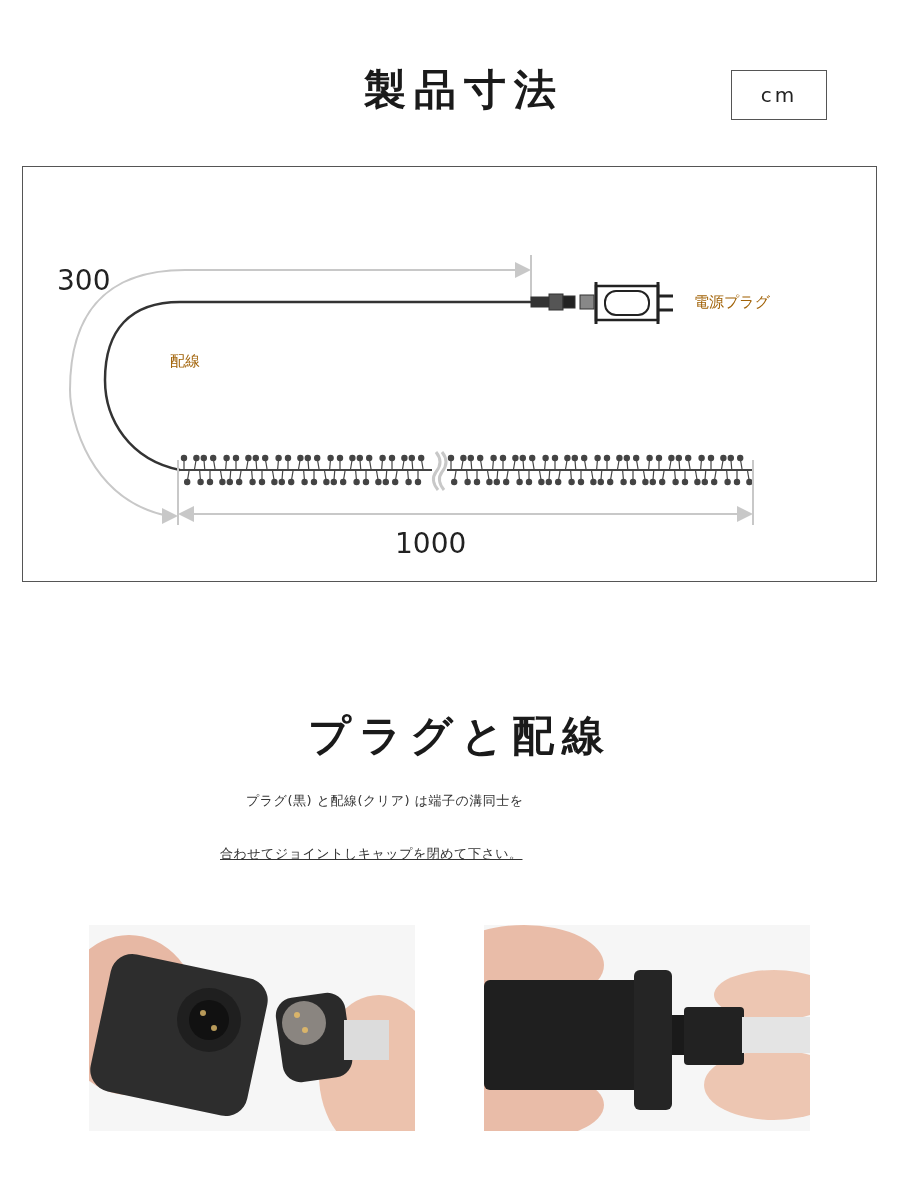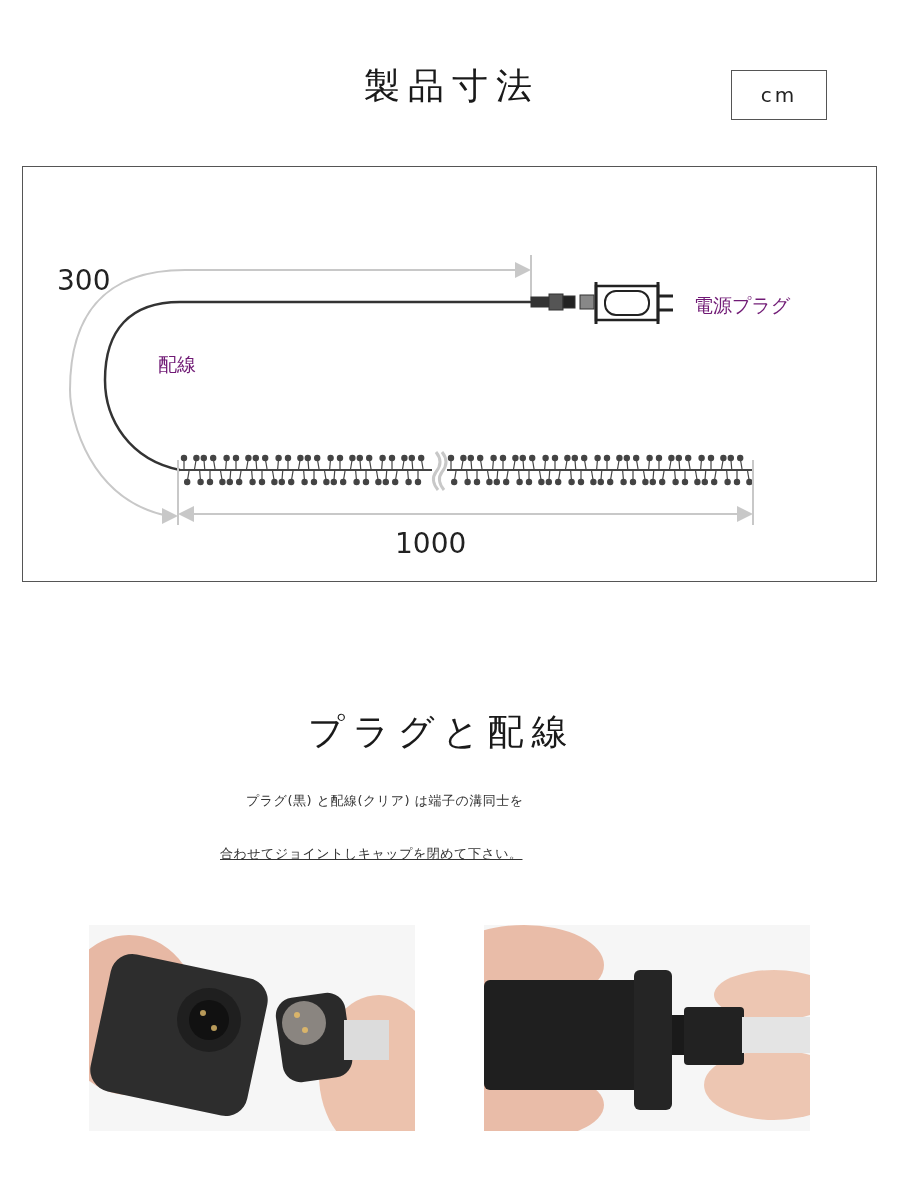--- a/index.html
+++ b/index.html
@@ -1,25 +1,25 @@
 <!DOCTYPE html>
 <html><head>
   <meta charset="utf-8">
   <style>
     html, body { margin: 0; padding: 0; background: #ffffff; }
     body { width: 900px; height: 1200px; position: relative; overflow: hidden;
            font-family: "DejaVu Sans", sans-serif; color: #222; }
     .abs { position: absolute; }
-    .title { font-size: 36px; letter-spacing: 8px; font-weight: 400; color: #1a1a1a; white-space: nowrap; }
+    .title { font-size: 42px; letter-spacing: 8px; font-weight: 700; color: #1a1a1a; white-space: nowrap; }
     .unit-box { left: 731px; top: 70px; width: 96px; height: 50px; border: 1px solid #555;
                 box-sizing: border-box; display: flex; align-items: center; justify-content: center;
                 font-size: 20px; letter-spacing: 3px; color: #222; }
     .frame { left: 22px; top: 166px; width: 855px; height: 416px; border: 1.5px solid #555; box-sizing: border-box; }
     .lbl { font-size: 28px; color: #222; white-space: nowrap; }
-    .lbl-sm { font-size: 19px; color: #701a75; white-space: nowrap; }
+    .lbl-sm { font-size: 15px; color: #a16207; white-space: nowrap; }
     .body-text { font-size: 13px; color: #333; white-space: nowrap; letter-spacing: 0.5px; }
     .photo { overflow: hidden; }
   </style>
 </head>
 <body>
 
 <div class="abs title" style="left:364px; top:62px;">製品寸法</div>
 <div class="abs unit-box">
   <span>cm</span>
 </div>
@@ -277,21 +277,21 @@
   <g stroke="#c8c8c8" stroke-width="2">
     <line x1="178" y1="460" x2="178" y2="525"></line>
     <line x1="753" y1="460" x2="753" y2="525"></line>
     <line x1="190" y1="514" x2="740" y2="514"></line>
   </g>
   <polygon points="194,506 178,514 194,522" fill="#c8c8c8"></polygon>
   <polygon points="737,506 753,514 737,522" fill="#c8c8c8"></polygon>
 </svg>
 
 <div class="abs lbl" style="left:57px; top:264px;">300</div>
-<div class="abs lbl-sm" style="left:158px; top:352px;">配線</div>
+<div class="abs lbl-sm" style="left:170px; top:352px;">配線</div>
 <div class="abs lbl-sm" style="left:694px; top:293px;">電源プラグ</div>
 <div class="abs lbl" style="left:395px; top:527px;">1000</div>
 
 <div class="abs title" style="left:308px; top:708px;">プラグと配線</div>
 <div class="abs body-text" style="left:246px; top:792px;">プラグ(黒) と配線(クリア) は端子の溝同士を</div>
 <div class="abs body-text" style="left:220px; top:845px;text-decoration:underline;">合わせてジョイントしキャップを閉めて下さい。</div>
 
 <div class="abs photo" style="left:89px; top:925px; width:326px; height:206px; background:#f4f4f4;">
   <svg width="326" height="206">
     <rect width="326" height="206" fill="#f6f6f6"></rect>

